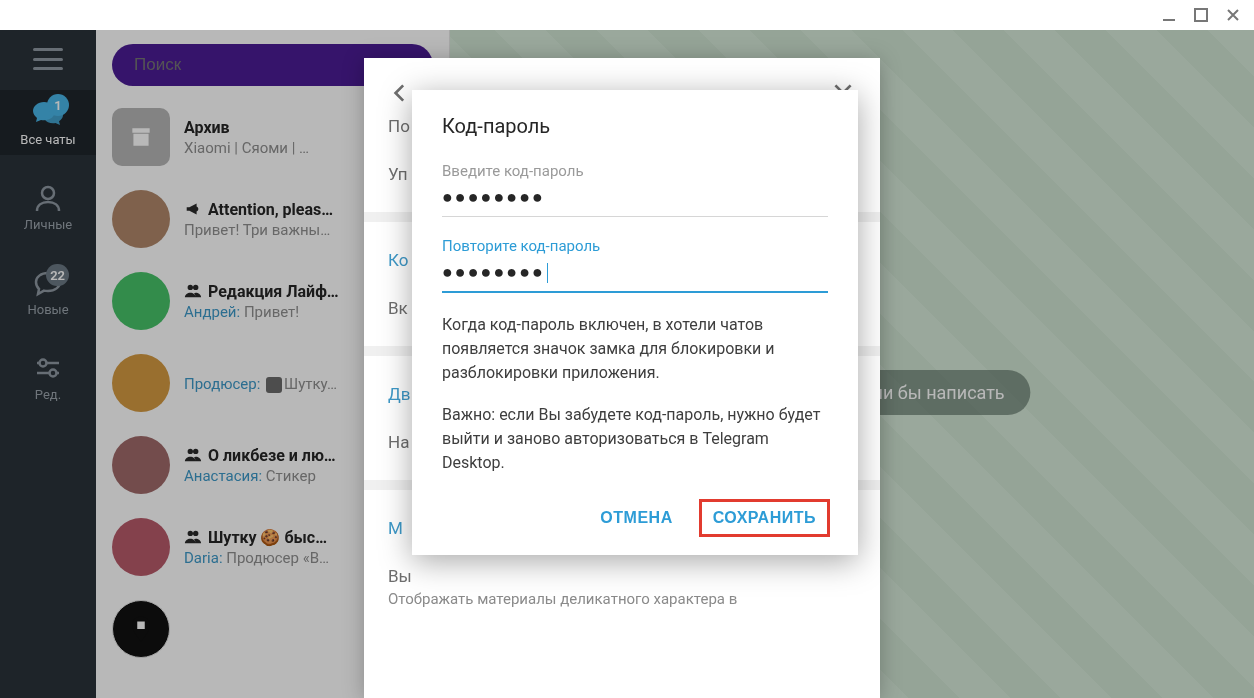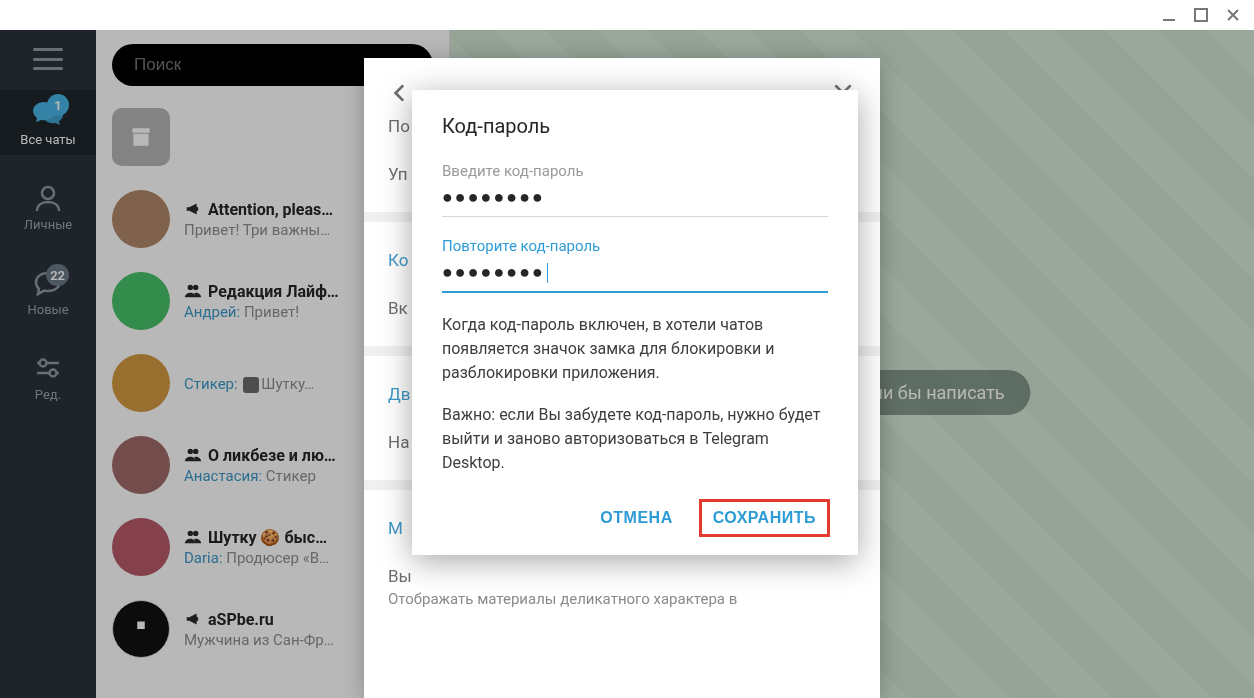--- a/index.html
+++ b/index.html
@@ -20,21 +20,21 @@
   .rail-item.active { background:#1f262c; color:#fff;}
   .rail-item.active .rail-icon { color:#49b6e8;}
   .rail-icon { width:34px; height:30px; color:#8f99a2; display:flex; align-items:center; justify-content:center; position:relative;}
   .rail-icon svg { width: 34px; height: 30px; }
   .badge { position:absolute; top:-4px; right:-4px; min-width:22px; height:22px; border-radius:11px; background:#49b6e8; color:#fff; font-size:13px; font-weight:600; display:flex; align-items:center; justify-content:center; padding:0 4px;}
   .badge.gray { background:#6b7984; }
 
   
   .chat-list { width: 354px; background:#fff; border-right:1px solid #e7e7e7; display:flex; flex-direction:column; }
   .search-wrap { padding: 14px 16px 10px; }
-  .search { width:100%; height:42px; border-radius:21px; background:#000000; border:none; padding:0 22px; font-size:17px; color:#8b8b8b; outline:none; }
+  .search { width:100%; height:42px; border-radius:21px; background:#4c1d95; border:none; padding:0 22px; font-size:17px; color:#8b8b8b; outline:none; }
   .chat-row { display:flex; align-items:center; gap:14px; padding:12px 16px; }
   .avatar { width:58px; height:58px; border-radius:50%; flex-shrink:0; display:flex; align-items:center; justify-content:center; font-size:26px; color:#fff; }
   .avatar.gray-square { border-radius:10px; background:#b6b6b6; }
   .avatar.gray-square svg { width:26px; height:26px; }
   .avatar.pin { background:#fff; border:1px solid #e6e6e6; }
   .chat-text { flex:1; min-width:0; }
   .chat-title { font-size:16px; font-weight:700; color:#262626; white-space:nowrap; overflow:hidden; text-overflow:ellipsis; display:flex; align-items:center; gap:6px;}
   .chat-title svg { width:18px; height:18px; flex-shrink:0; color:#2a2a2a;}
   .chat-sub { font-size:15px; color:#8f8f8f; white-space:nowrap; overflow:hidden; text-overflow:ellipsis; margin-top:2px;}
   .chat-sub .sender { color:#3e99c8; }
@@ -148,20 +148,24 @@
     <div class="search-wrap">
       <input class="search" placeholder="Поиск" style="">
     </div>
 
     <div class="chat-row">
       <div class="avatar gray-square">
           <svg viewBox="0 0 24 24">
             <path fill="#fff" d="M4 4h16v4H4zM5 9h14v11H5zM9 12h6l-3 4z"></path>
           </svg>
         </div>
+      <div class="chat-text">
+        <div class="chat-title">Архив</div>
+        <div class="chat-sub">Xiaomi | Сяоми | …</div>
+      </div>
     </div>
 
     <div id="chat-rows">
         <div class="chat-row">
           <div class="avatar" style="background: rgb(176, 135, 106);"></div>
           <div class="chat-text">
             <div class="chat-title">
               <svg viewBox="0 0 20 20">
                 <path fill="currentColor" d="M3 8v4h3l8 4V4L6 8H3zm13 2a3 3 0 0 0-2-2.8v5.6A3 3 0 0 0 16 10z"></path>
               </svg>
@@ -178,21 +182,21 @@
                 <path fill="currentColor" d="M7 9a3 3 0 1 0 0-6 3 3 0 0 0 0 6zm6 0a3 3 0 1 0 0-6 3 3 0 0 0 0 6zM1 17c0-3 3-5 6-5s6 2 6 5H1zm12 0c0-1.7-.7-3.2-1.9-4.3C12 12.2 12.5 12 13 12c3 0 6 2 6 5h-7z"></path>
               </svg>
               <span>Редакция Лайф…</span>
             </div>
             <div class="chat-sub"><span class="sender">Андрей: </span>Привет!</div>
           </div>
         </div>
         <div class="chat-row">
           <div class="avatar" style="background: rgb(212, 154, 66);"></div>
           <div class="chat-text">
-            <div class="chat-sub"><span class="sender">Стикер: </span><span class="thumb"></span>Шутку…</div>
+            <div class="chat-sub"><span class="sender">Продюсер: </span><span class="thumb"></span>Шутку…</div>
           </div>
         </div>
         <div class="chat-row">
           <div class="avatar" style="background: rgb(160, 106, 106);"></div>
           <div class="chat-text">
             <div class="chat-title">
               <svg viewBox="0 0 20 20">
                 <path fill="currentColor" d="M7 9a3 3 0 1 0 0-6 3 3 0 0 0 0 6zm6 0a3 3 0 1 0 0-6 3 3 0 0 0 0 6zM1 17c0-3 3-5 6-5s6 2 6 5H1zm12 0c0-1.7-.7-3.2-1.9-4.3C12 12.2 12.5 12 13 12c3 0 6 2 6 5h-7z"></path>
               </svg>
               <span>О ликбезе и лю…</span>
@@ -211,29 +215,20 @@
             </div>
             <div class="chat-sub"><span class="sender">Daria: </span>Продюсер «В…</div>
           </div>
         </div>
         <div class="chat-row">
           <div class="avatar pin" style="background: rgb(17, 17, 17);">
             <svg viewBox="0 0 24 24" width="30" height="30">
               <path fill="#111" d="M12 2C8 2 5 5 5 9c0 5 7 13 7 13s7-8 7-13c0-4-3-7-7-7z"></path>
               <rect x="9" y="6" width="6" height="6" fill="#fff"></rect>
             </svg>
-          </div>
-          <div class="chat-text">
-            <div class="chat-title">
-              <svg viewBox="0 0 20 20">
-                <path fill="currentColor" d="M3 8v4h3l8 4V4L6 8H3zm13 2a3 3 0 0 0-2-2.8v5.6A3 3 0 0 0 16 10z"></path>
-              </svg>
-              <span>aSPbe.ru</span>
-            </div>
-            <div class="chat-sub">Мужчина из Сан-Фр…</div>
           </div>
         </div>
       </div>
   </div>
 
   <div class="right-pane">
     <div class="hint-pill">Выберите, кому хотели бы написать</div>
   </div>
 </div>
 

